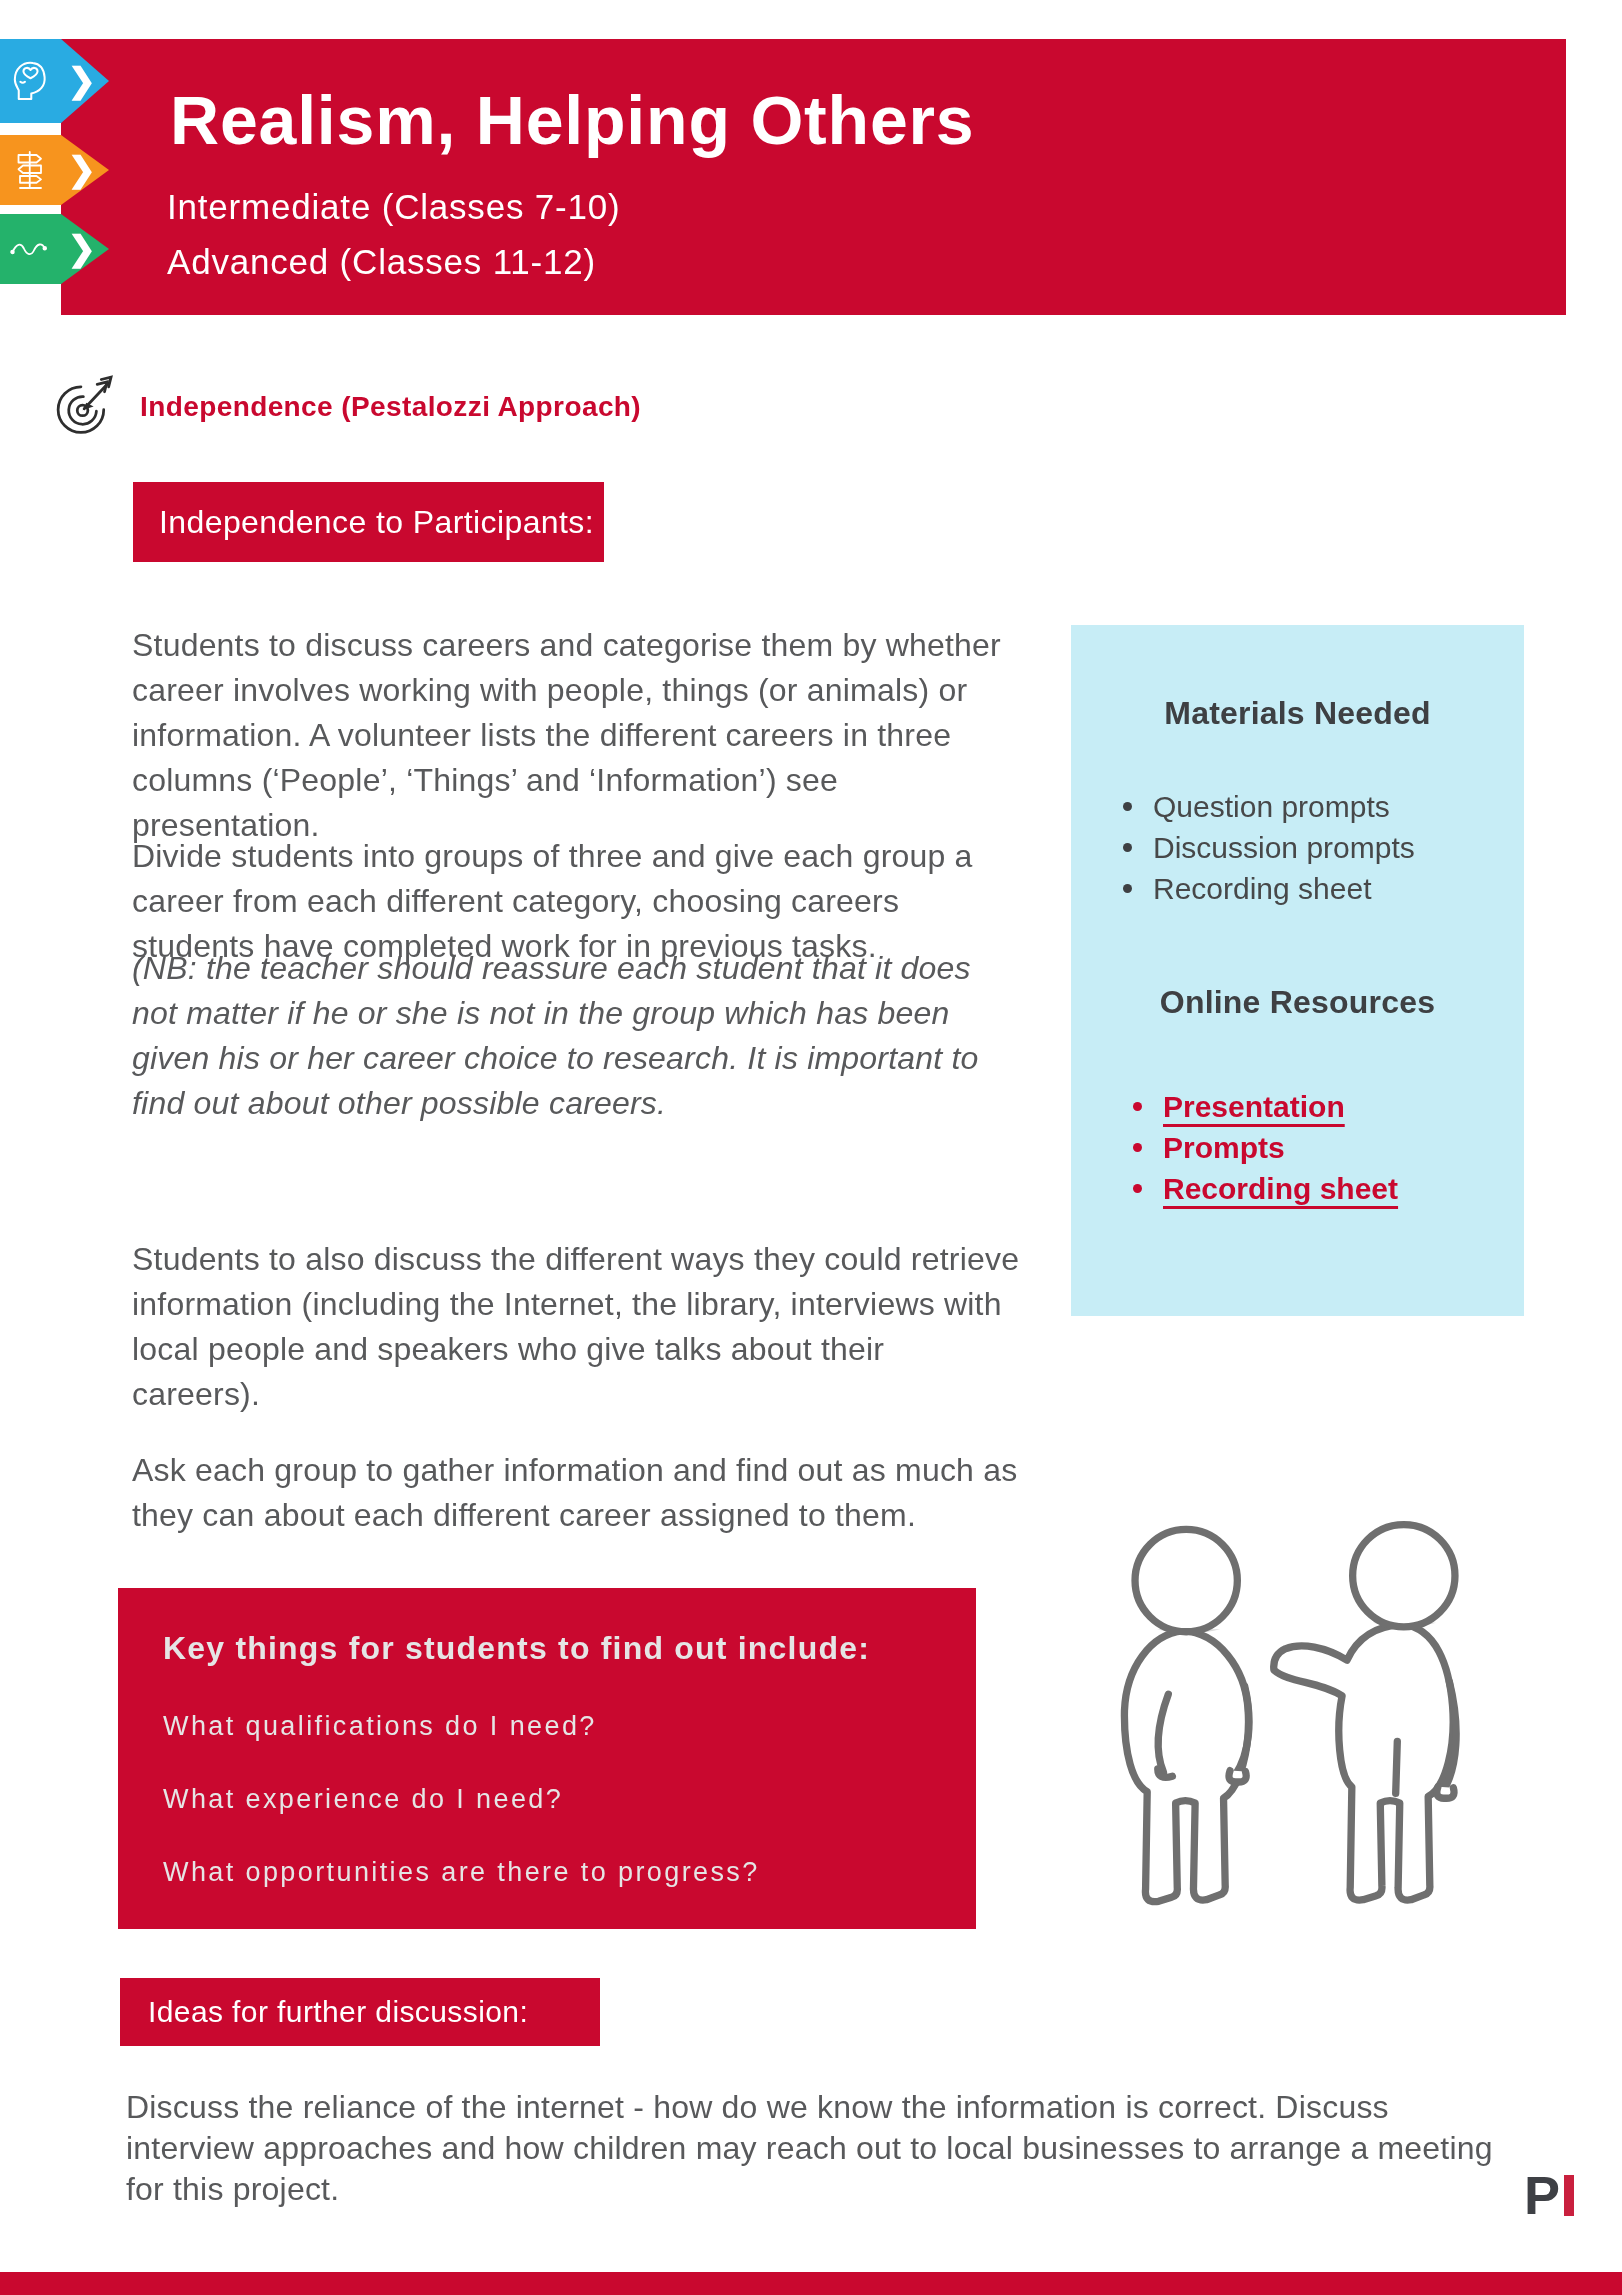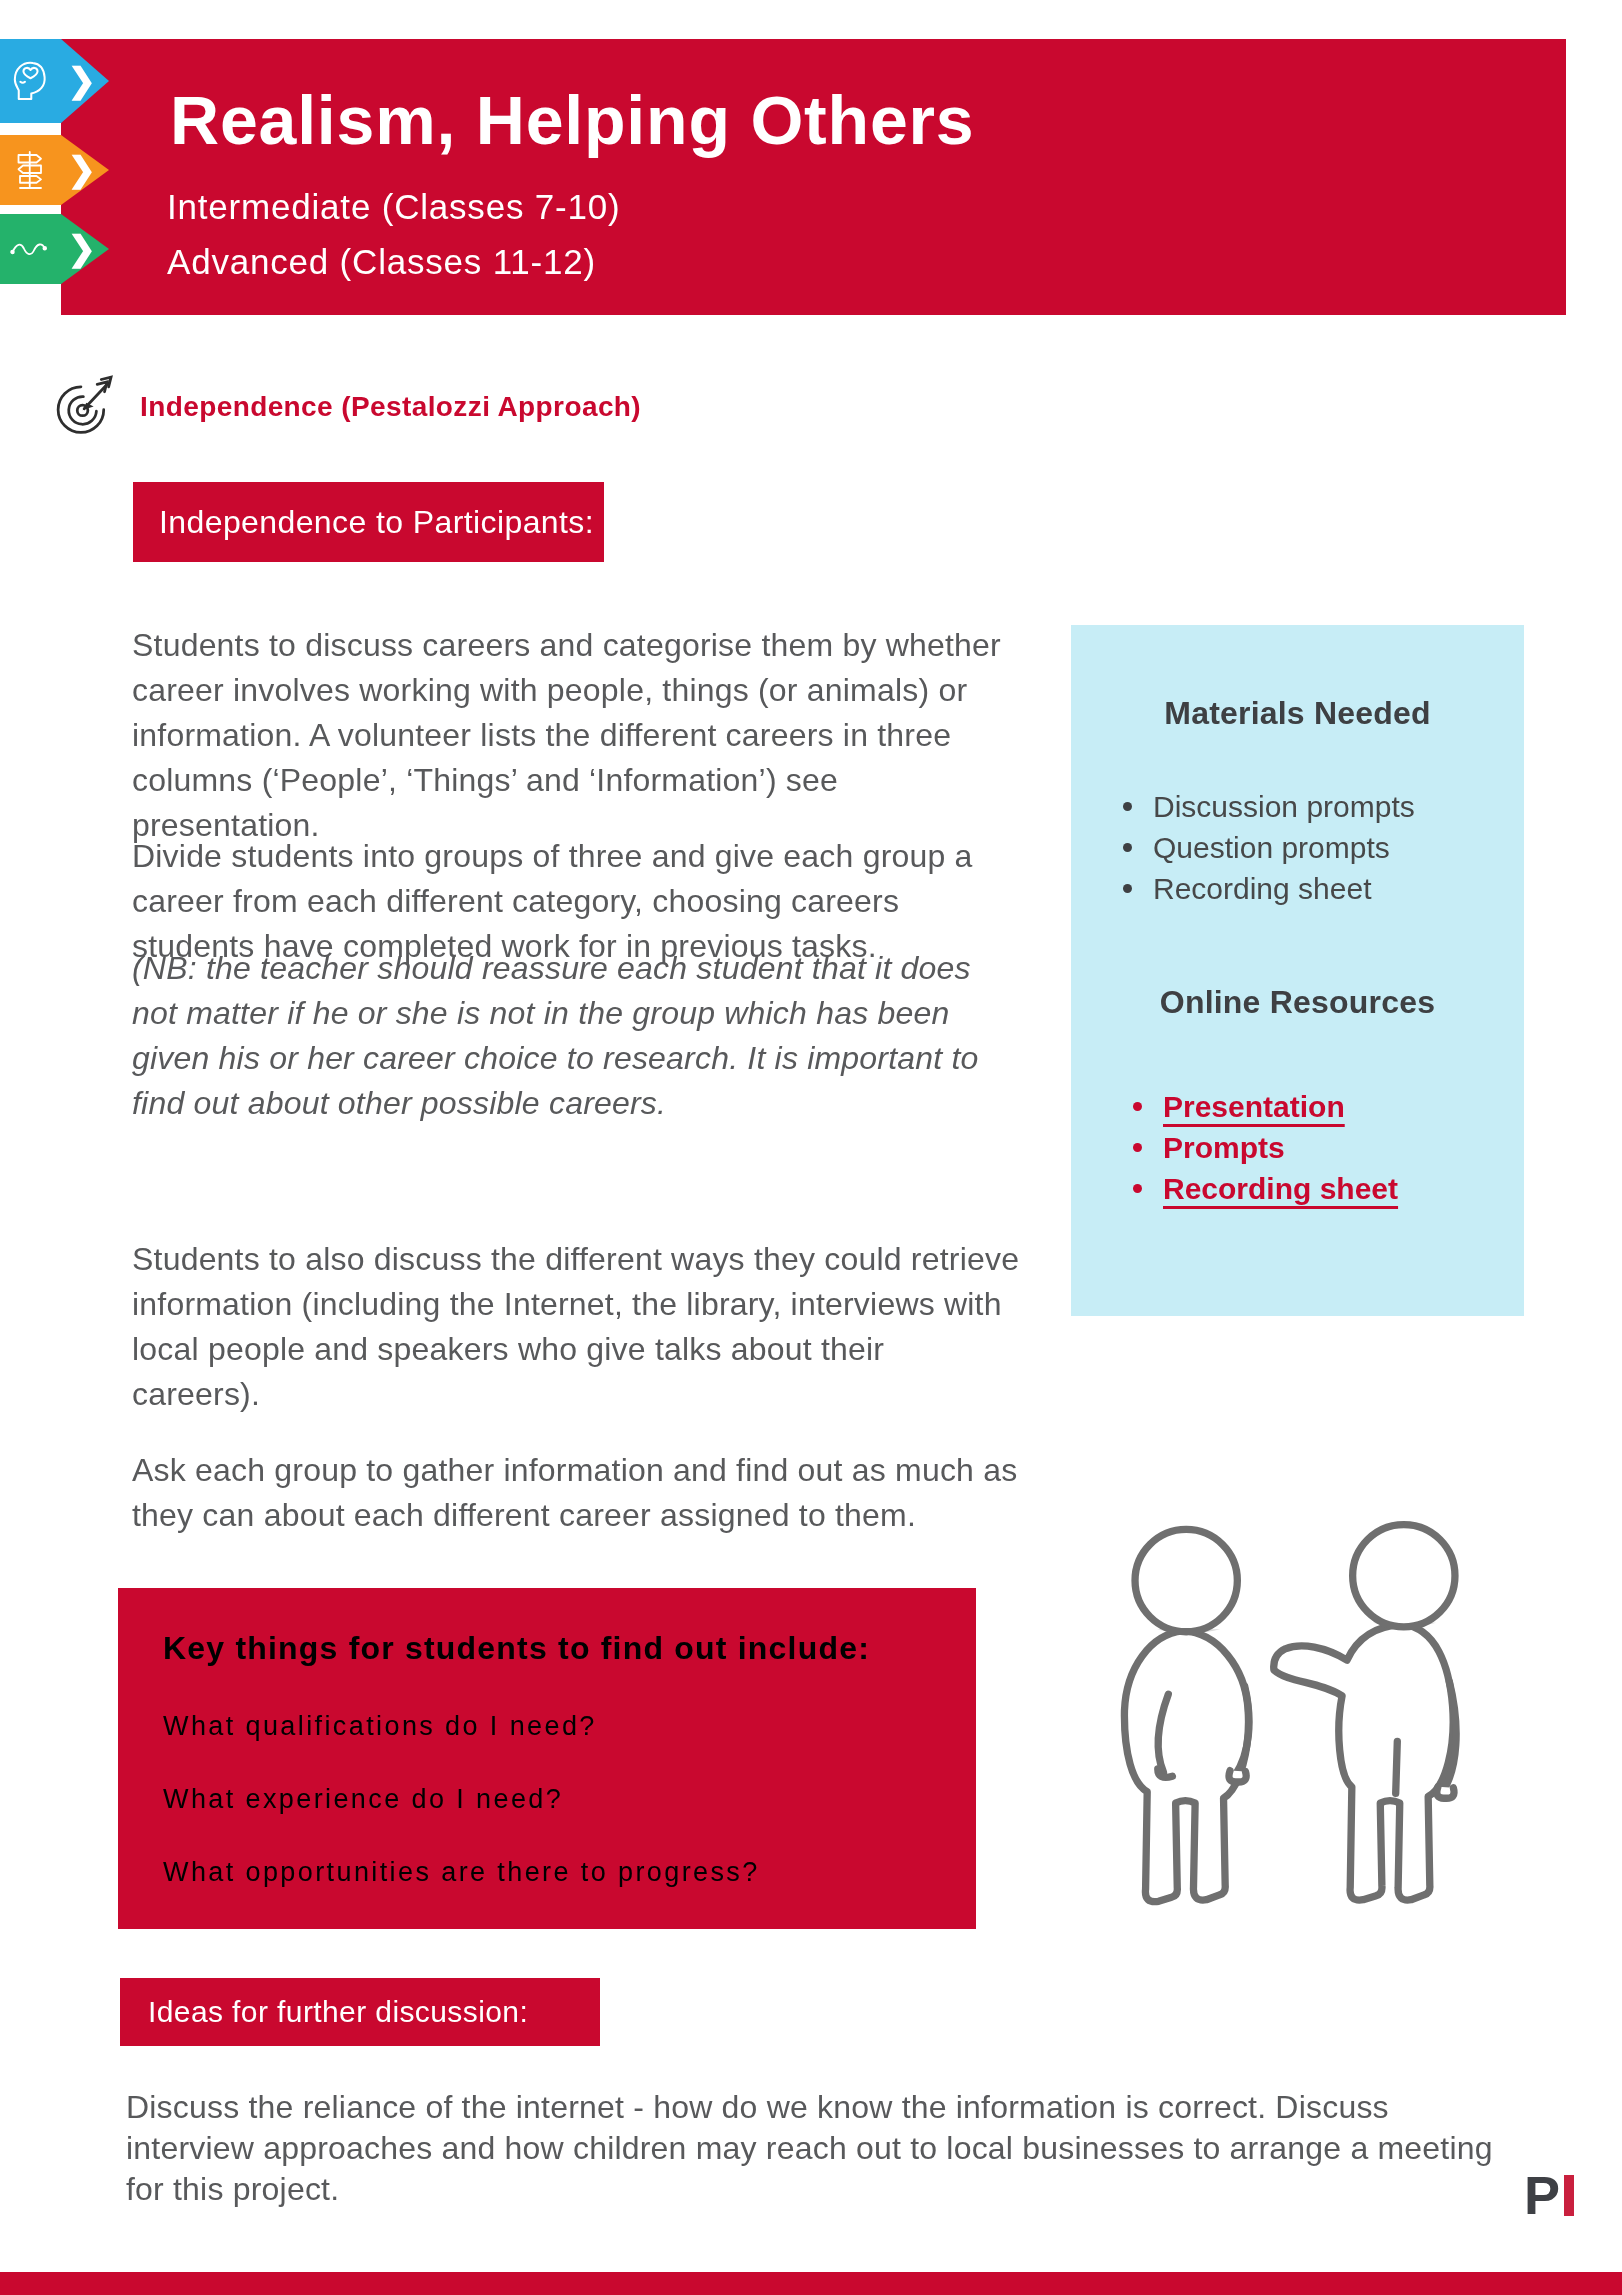--- a/index.html
+++ b/index.html
@@ -75,21 +75,21 @@
   .res-list{list-style:none;margin:65px 0 4px 0;padding:0 0 0 62px;}
   .res-list li{
     display:flex;align-items:center;gap:21px;
     color:#C9082F;font-size:30px;line-height:41px;font-weight:bold;
   }
   .res-list li a{color:#C9082F;text-decoration:none;}
   .res-list li.underlined a{
     text-decoration:underline;text-decoration-thickness:3.2px;text-underline-offset:6.5px;
   }
   
-  .key-box{position:absolute;left:118px;top:1588px;width:858px;height:341px;background:#C9082F;color:#000000;}
+  .key-box{position:absolute;left:118px;top:1588px;width:858px;height:341px;background:#C9082F;color:#e5e5e5;}
   .key-heading{
     position:absolute;left:45px;top:42px;font-size:32px;font-weight:bold;letter-spacing:1.2px;
   }
   .key-q{position:absolute;left:45px;font-size:27px;letter-spacing:2.4px;font-weight:normal;}
   .kq1{top:123px;} .kq2{top:196px;} .kq3{top:269px;}
   
   .illustration{position:absolute;left:1079px;top:1501px;}
   
   .footer-text{
     position:absolute;left:126px;top:2087px;width:1388px;
@@ -167,25 +167,25 @@
   <div class="para p2">Divide students into groups of three and give each group a career from each different category, choosing careers students have completed work for in previous tasks.</div>
   <div class="para p3">(NB: the teacher should reassure each student that it does not  matter if he or she is not in the group which has been given his or her career choice to research. It is important to find out about other possible careers.</div>
   <div class="para p4">Students to also discuss the different ways they could retrieve information (including the Internet, the library, interviews with local people and speakers who give talks about their careers).</div>
   <div class="para p5">Ask each group to gather information and find out as much as they can about each different career assigned to them.</div>
 
   <div class="materials-box">
     <div class="mat-title">Materials Needed</div>
     <ul class="mat-list">
       <li>
           <span class="dot dot-dark"></span>
+          <span>Question prompts</span>
+        </li>
+      <li>
+          <span class="dot dot-dark"></span>
           <span>Discussion prompts</span>
-        </li>
-      <li>
-          <span class="dot dot-dark"></span>
-          <span>Question prompts</span>
         </li>
       <li>
           <span class="dot dot-dark"></span>
           <span>Recording sheet</span>
         </li>
     </ul>
     <div class="res-title">Online Resources</div>
     <ul class="res-list">
       <li class="underlined">
           <span class="dot dot-red"></span>

